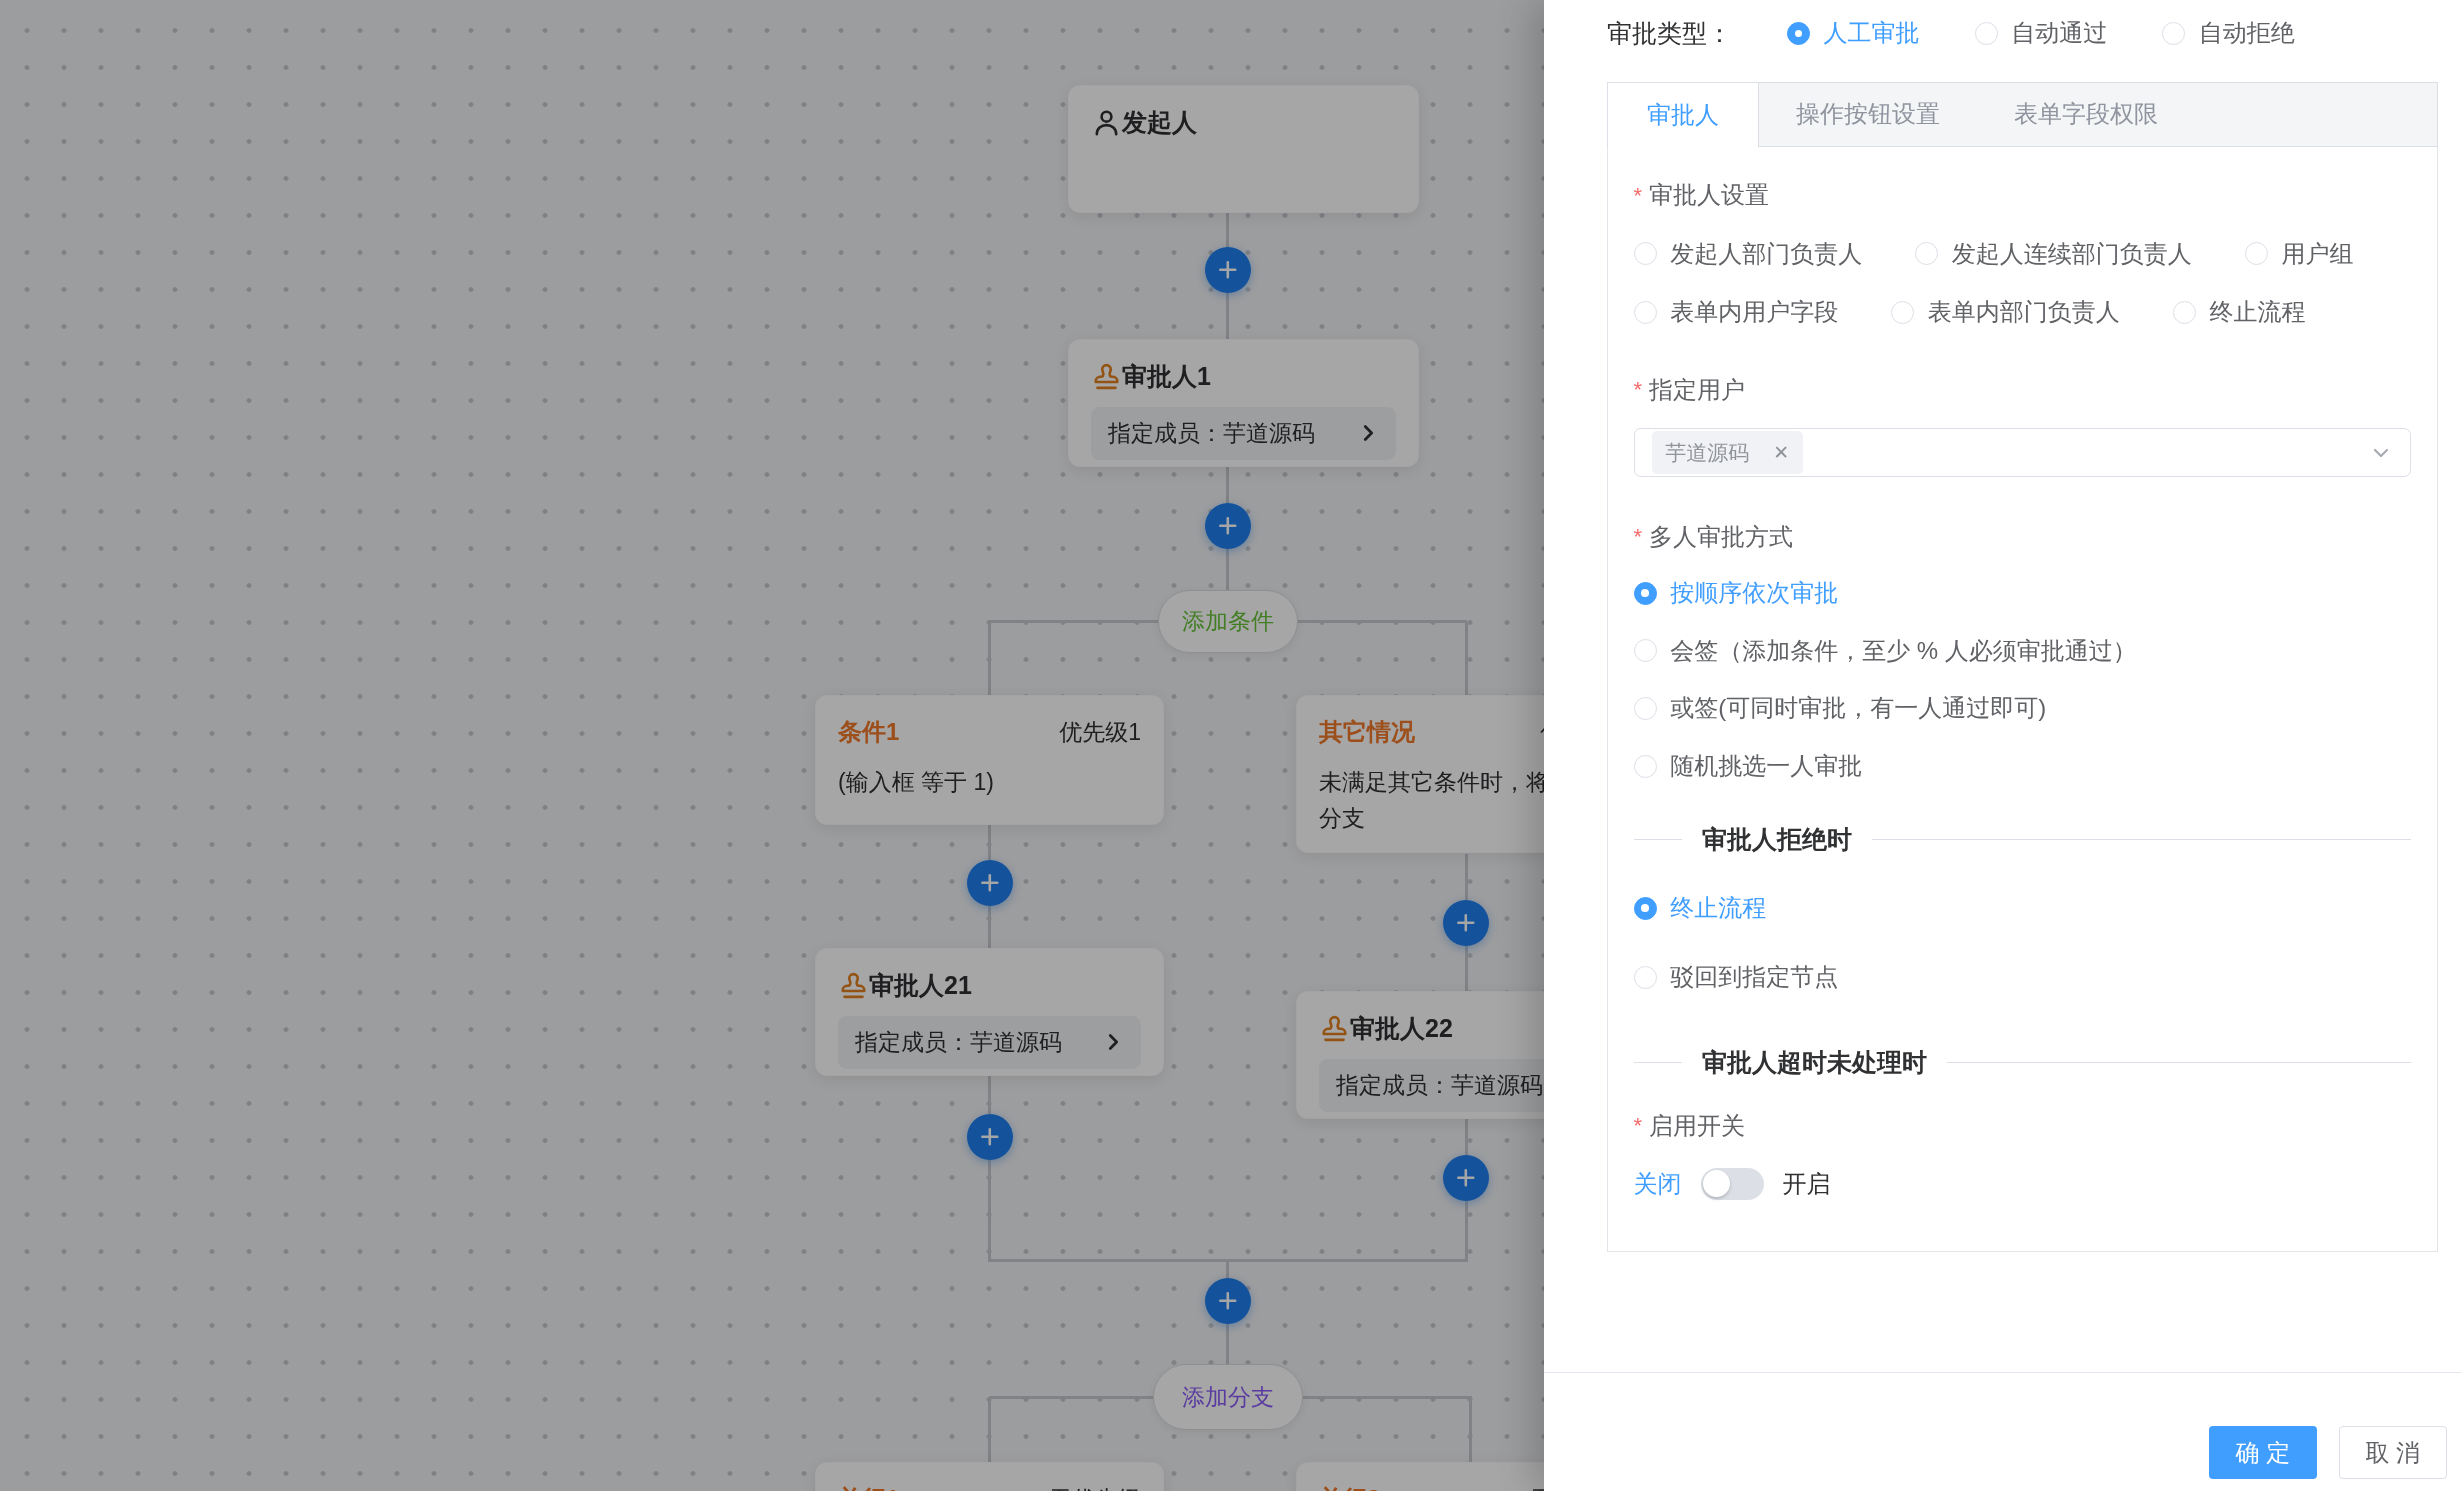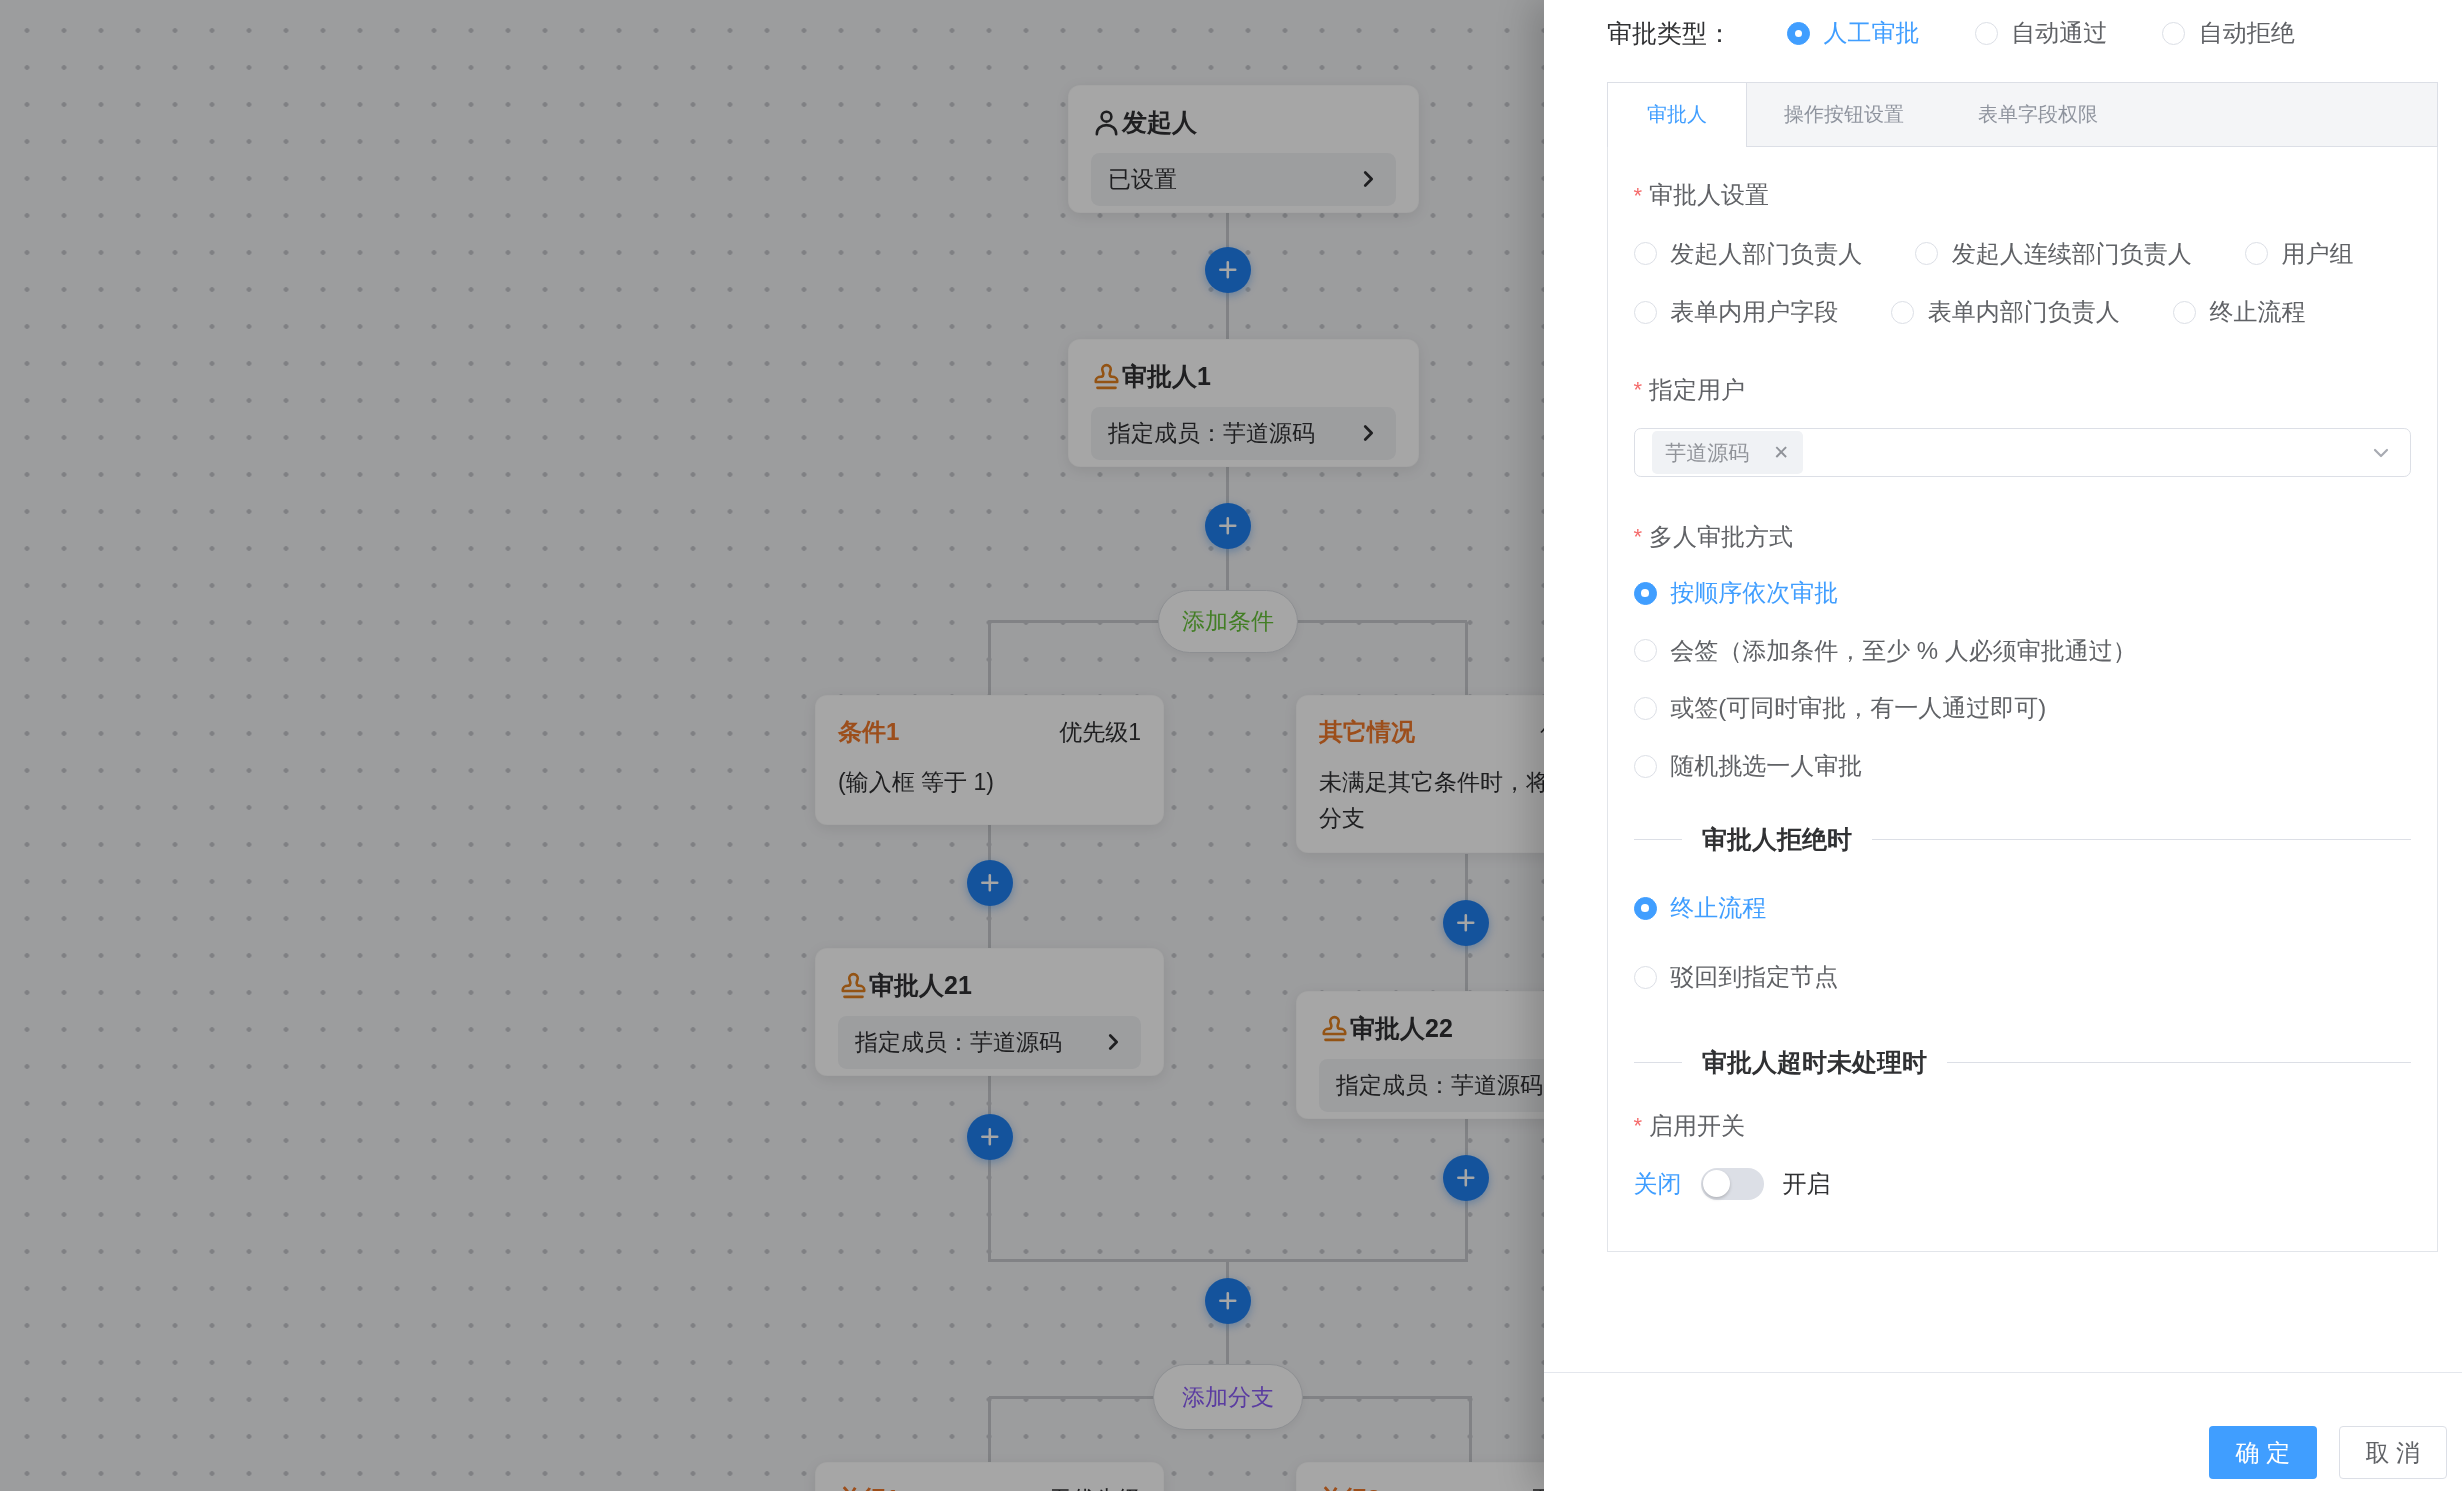--- a/index.html
+++ b/index.html
@@ -45,21 +45,21 @@
   .radio { display:inline-flex; align-items:center; gap:13.6px; cursor:pointer; }
   .radio .dot { width:23px; height:23px; border-radius:50%; background:#fff; border:1.7px solid #dcdfe6; position:relative; flex:0 0 auto; }
   .radio.sel .dot { background:#409eff; border-color:#409eff; }
   .radio.sel .dot::after { content:""; position:absolute; left:50%; top:50%; width:7.7px; height:7.7px;
     margin:-3.8px 0 0 -3.8px; border-radius:50%; background:#fff; }
   .radio .lbl { font-size:24px; color:#606266; }
   .radio.sel .lbl { color:#409eff; }
 
   .tabcard { margin-top:32px; }
   .tabs { display:flex; background:#f4f5f7; border:0.9px solid #dcdfe6; height:65px; align-items:stretch; }
-  .tab { display:flex; align-items:center; justify-content:center; font-size:20px; color:#8f949e;
+  .tab { display:flex; align-items:center; justify-content:center; font-size:24px; color:#8f949e;
     padding:0 37px; cursor:pointer; }
   .tab.active { background:#fff; color:#409eff; border-right:0.9px solid #dcdfe6; margin-bottom:-0.9px; padding:0 39px; }
   .tabbody { border:0.9px solid #e2e5ea; border-top:none; padding:24px 25.6px 51px 25.6px; }
 
   .flabel { display:flex; align-items:flex-start; gap:6.8px; font-size:24px; color:#606266; }
   .flabel .req { color:#f56c6c; font-size:22px; line-height:1; padding-top:5.1px; }
   .rrow { display:flex; align-items:center; gap:53px; margin-top:26.4px; flex-wrap:nowrap; }
   .rcol { display:flex; flex-direction:column; gap:25.6px; margin-top:24px; align-items:flex-start; }
 
   .select { margin-top:22px; height:49px; border:0.9px solid #dcdfe6; border-radius:6.8px;
@@ -111,26 +111,20 @@
     <div class="vline" style="left:1469px;top:1397px;height:65px;"></div>
 
     <div class="node node-pad" style="left:1068px;top:85px;width:351px;height:128px;">
       <div class="ntitle">
         <svg width="31" height="31" viewBox="0 0 24 24" fill="none" stroke="#303133" stroke-width="2" stroke-linecap="round">
             <circle cx="12" cy="7.5" r="3.8"></circle>
             <path d="M4.5 21c0-4.2 3.3-7 7.5-7s7.5 2.8 7.5 7"></path>
           </svg>
         <span>发起人</span>
       </div>
-      <div class="nsub">
-        <span>已设置</span>
-        <svg width="22" height="22" viewBox="0 0 24 24" fill="none" stroke="#303133" stroke-width="3" stroke-linecap="round" stroke-linejoin="round">
-            <path d="M9 5l7 7-7 7"></path>
-          </svg>
-      </div>
     </div>
 
     <div class="plus" style="left:1205px;top:247px;">
       <svg width="25.6" height="25.6" viewBox="0 0 24 24" fill="none" stroke="#fff" stroke-width="2.4" stroke-linecap="round">
           <path d="M12 5v14M5 12h14"></path>
         </svg>
     </div>
 
     <div class="node node-pad" style="left:1068px;top:339px;width:351px;height:128px;">
       <div class="ntitle">

